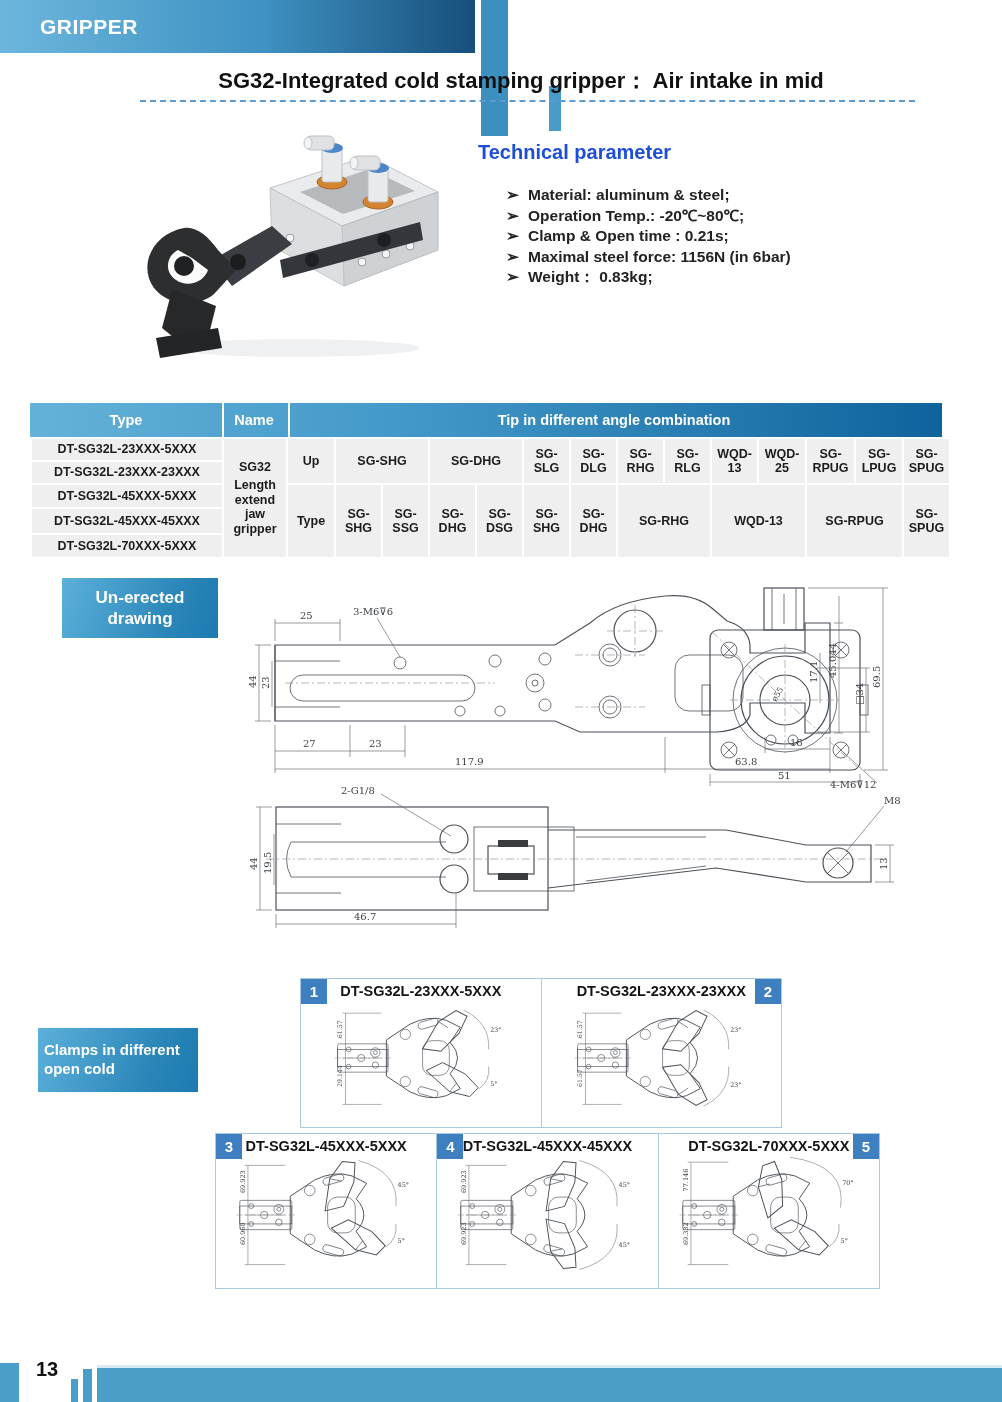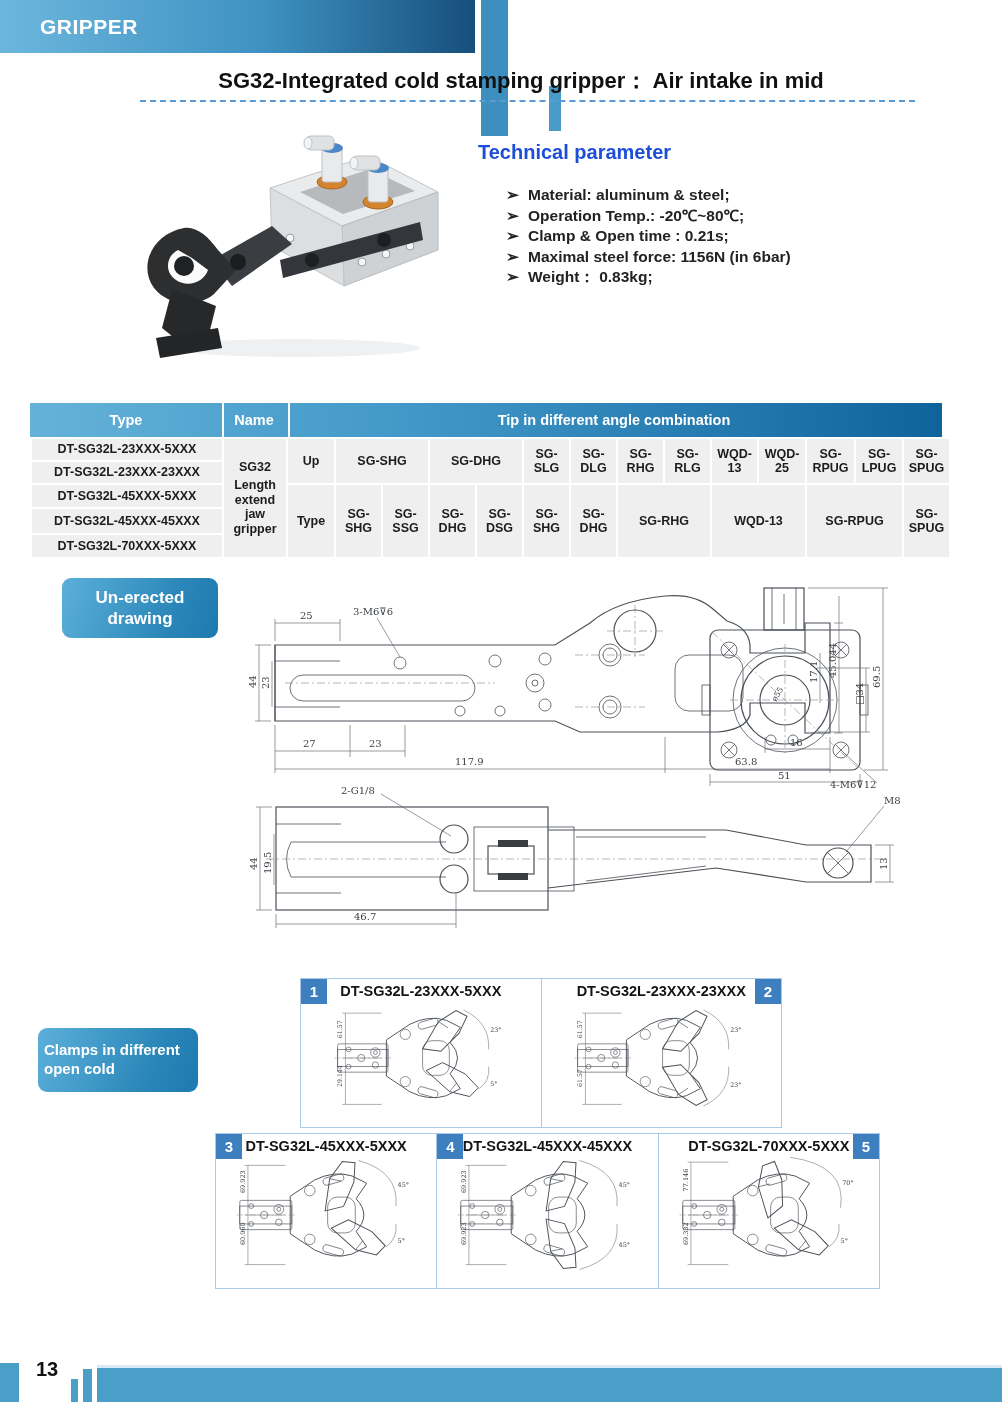--- a/index.html
+++ b/index.html
@@ -40,21 +40,21 @@
   .hsep.s1{left:192px;}.hsep.s2{left:258px;}
   table.tt{border-collapse:separate;border-spacing:2px;width:912px;table-layout:fixed;margin-top:0;}
   table.tt td{background:#efefef;text-align:center;vertical-align:middle;
       font-weight:bold;color:#1c1c1c;font-size:12.5px;line-height:1.15;padding:1px 0;}
   td.tcell{font-size:13.5px;}
   td.namecell div{margin:4px 0;}
   .tt .r1{height:21px;}.tt .r2{height:21px;}.tt .r3{height:22px;}.tt .r4{height:24px;}.tt .r5{height:22px;}
 
   
   .blabelbox{position:absolute;color:#fff;font-weight:bold;
-      background:linear-gradient(110deg,#5cb0da 0%,#2a86b8 70%,#1d7ab0 100%);border-radius:9px;}
+      background:linear-gradient(110deg,#5cb0da 0%,#2a86b8 70%,#1d7ab0 100%);}
   .box-unerected{left:62px;top:578px;width:156px;height:60px;font-size:17px;
       display:flex;align-items:center;justify-content:center;text-align:center;line-height:1.25;}
   .box-clamps{left:38px;top:1028px;width:160px;height:64px;font-size:15px;
       display:flex;align-items:center;text-align:left;line-height:1.25;padding:0 6px;box-sizing:border-box;}
 
   
   svg.cad{position:absolute;}
   .ln{fill:none;stroke:#4b5158;stroke-width:1.2;}
   .lt{fill:none;stroke:#4b5158;stroke-width:.8;}
   .dim{fill:none;stroke:#6a7076;stroke-width:.7;}

